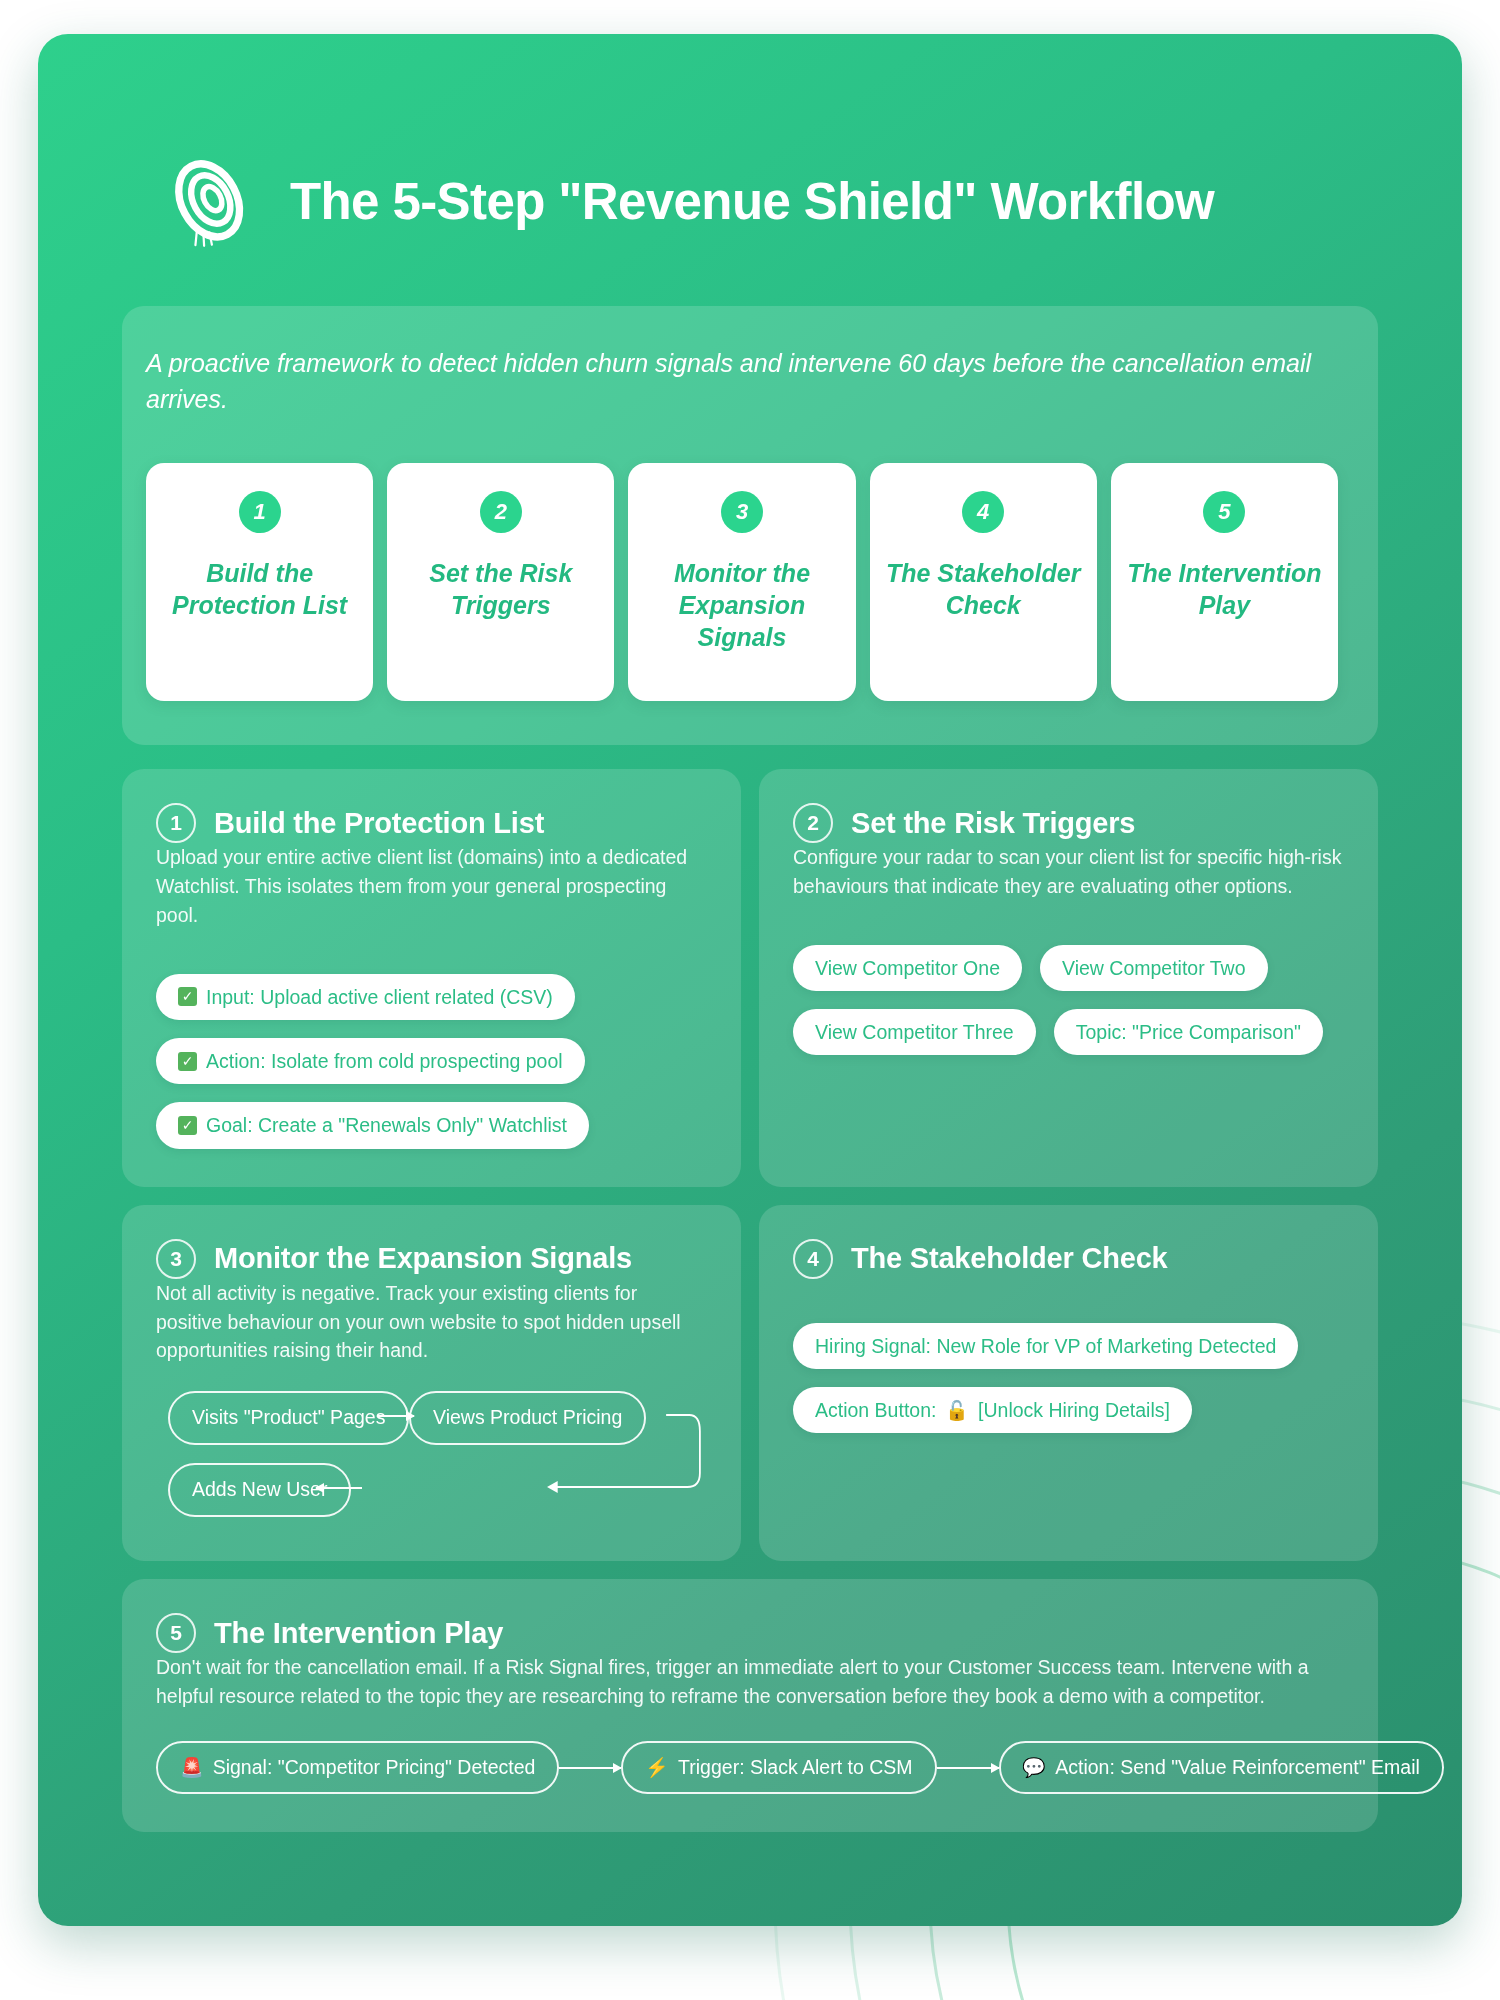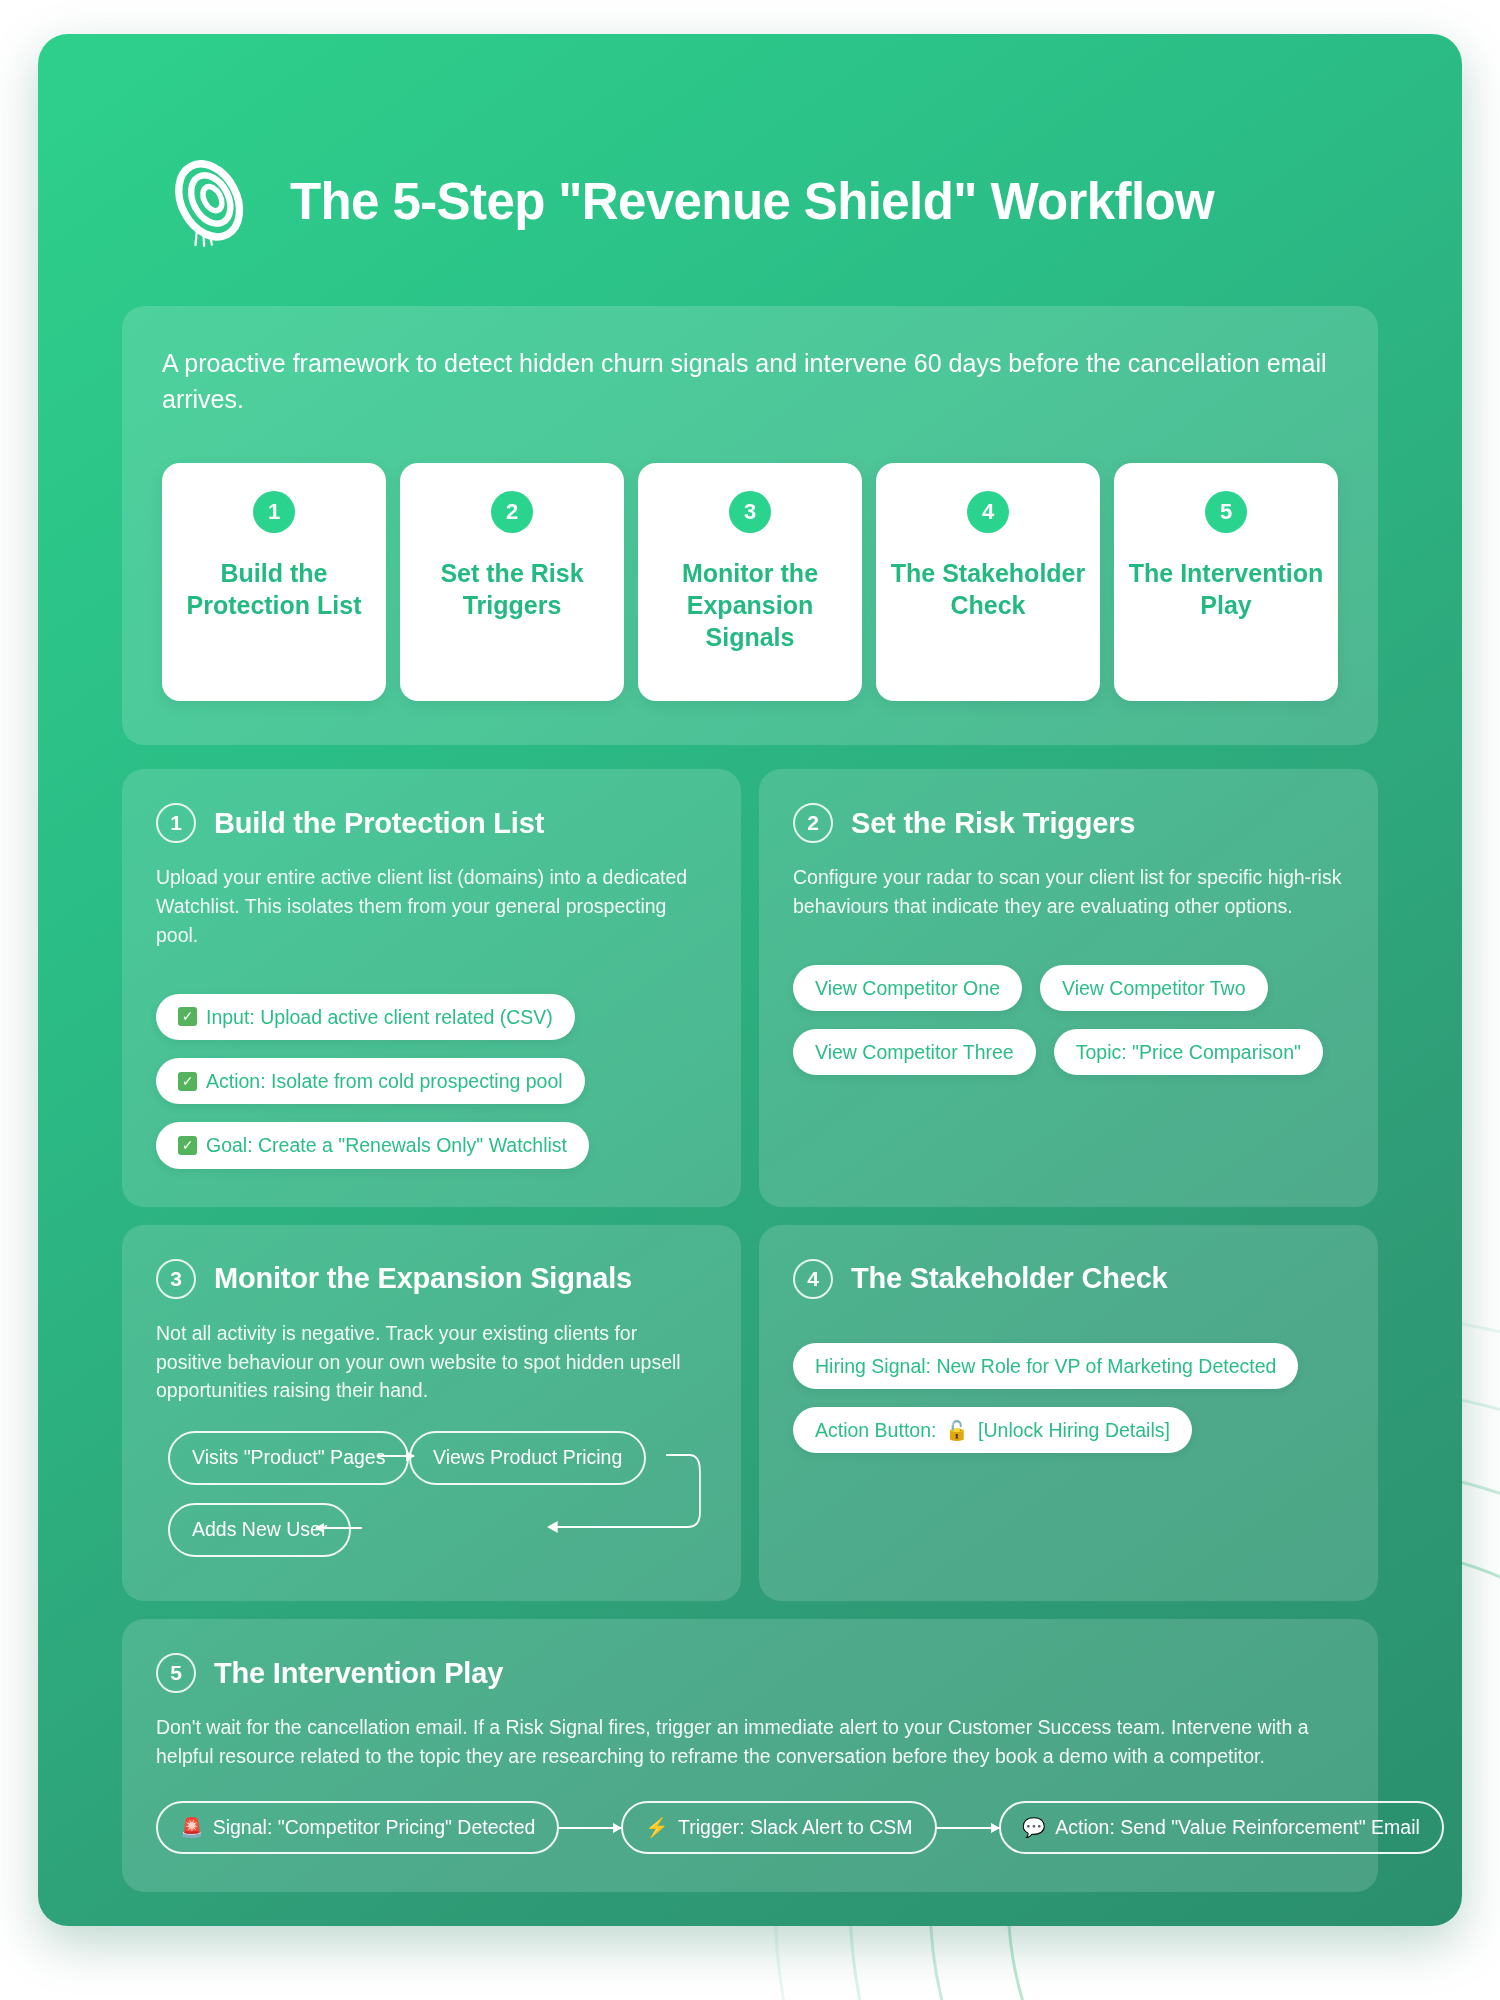--- a/index.html
+++ b/index.html
@@ -63,21 +63,22 @@
     letter-spacing: -0.6px;
     line-height: 1.1;
     white-space: nowrap;
   }
 
   
   .overview {
     margin-top: 58px;
     background: rgba(255,255,255,.16);
     border-radius: 22px;
-    padding: 40px 40px 44px 40px;
+    padding: 40px 40px 44px 24px;
+    font-style: italic;
   }
   .lede {
     color: #ffffff;
     font-size: 25px;
     line-height: 1.42;
     font-weight: 400;
     max-width: 1190px;
   }
 
   .steps-row {
@@ -144,21 +145,20 @@
   .panel-title {
     color: #ffffff;
     font-size: 29px;
     font-weight: 700;
     letter-spacing: -0.2px;
   }
   .panel-body {
     color: rgba(255,255,255,.93);
     font-size: 19.5px;
     line-height: 1.48;
-    margin-top: 20px;
   }
 
   
   .chips { margin-top: 44px; display: flex; flex-wrap: wrap; gap: 18px; }
   .chips.stack { flex-direction: column; align-items: flex-start; }
   .chip {
     background: #ffffff;
     color: #2bbd86;
     border-radius: 999px;
     padding: 11px 22px;

